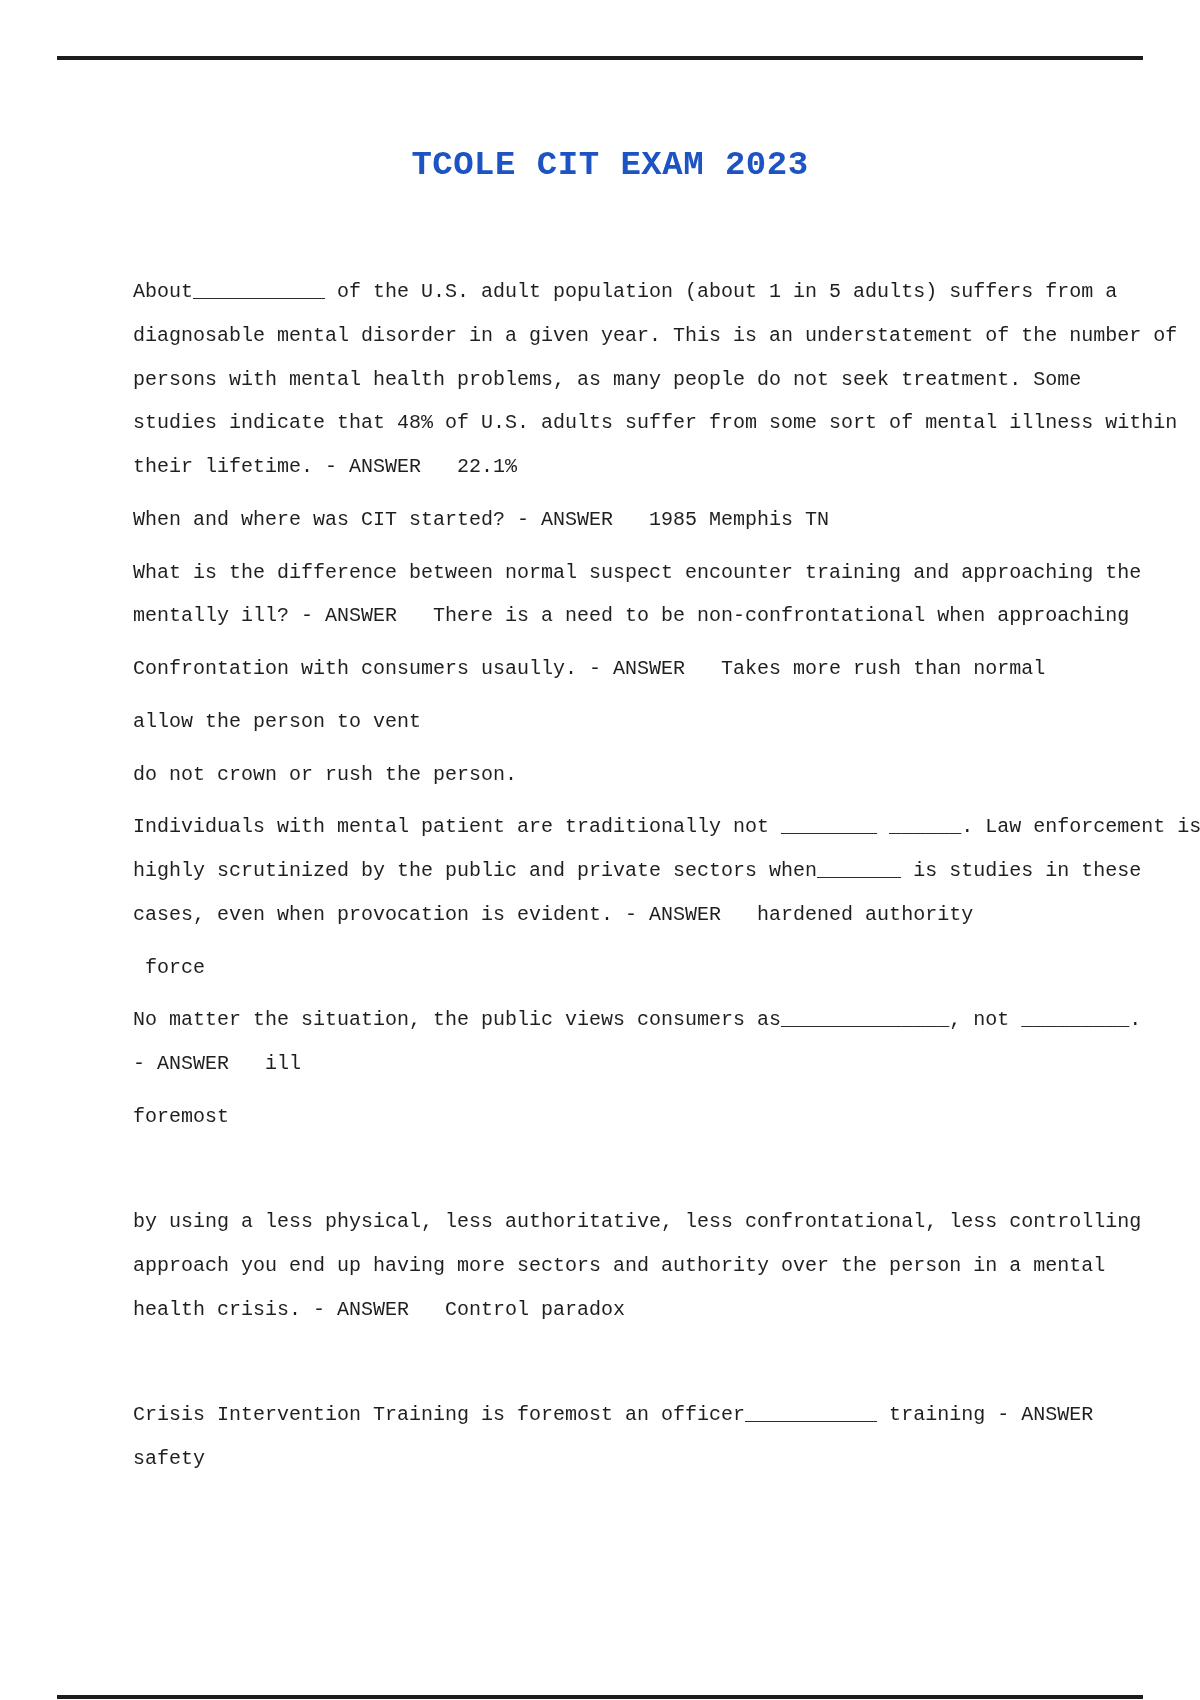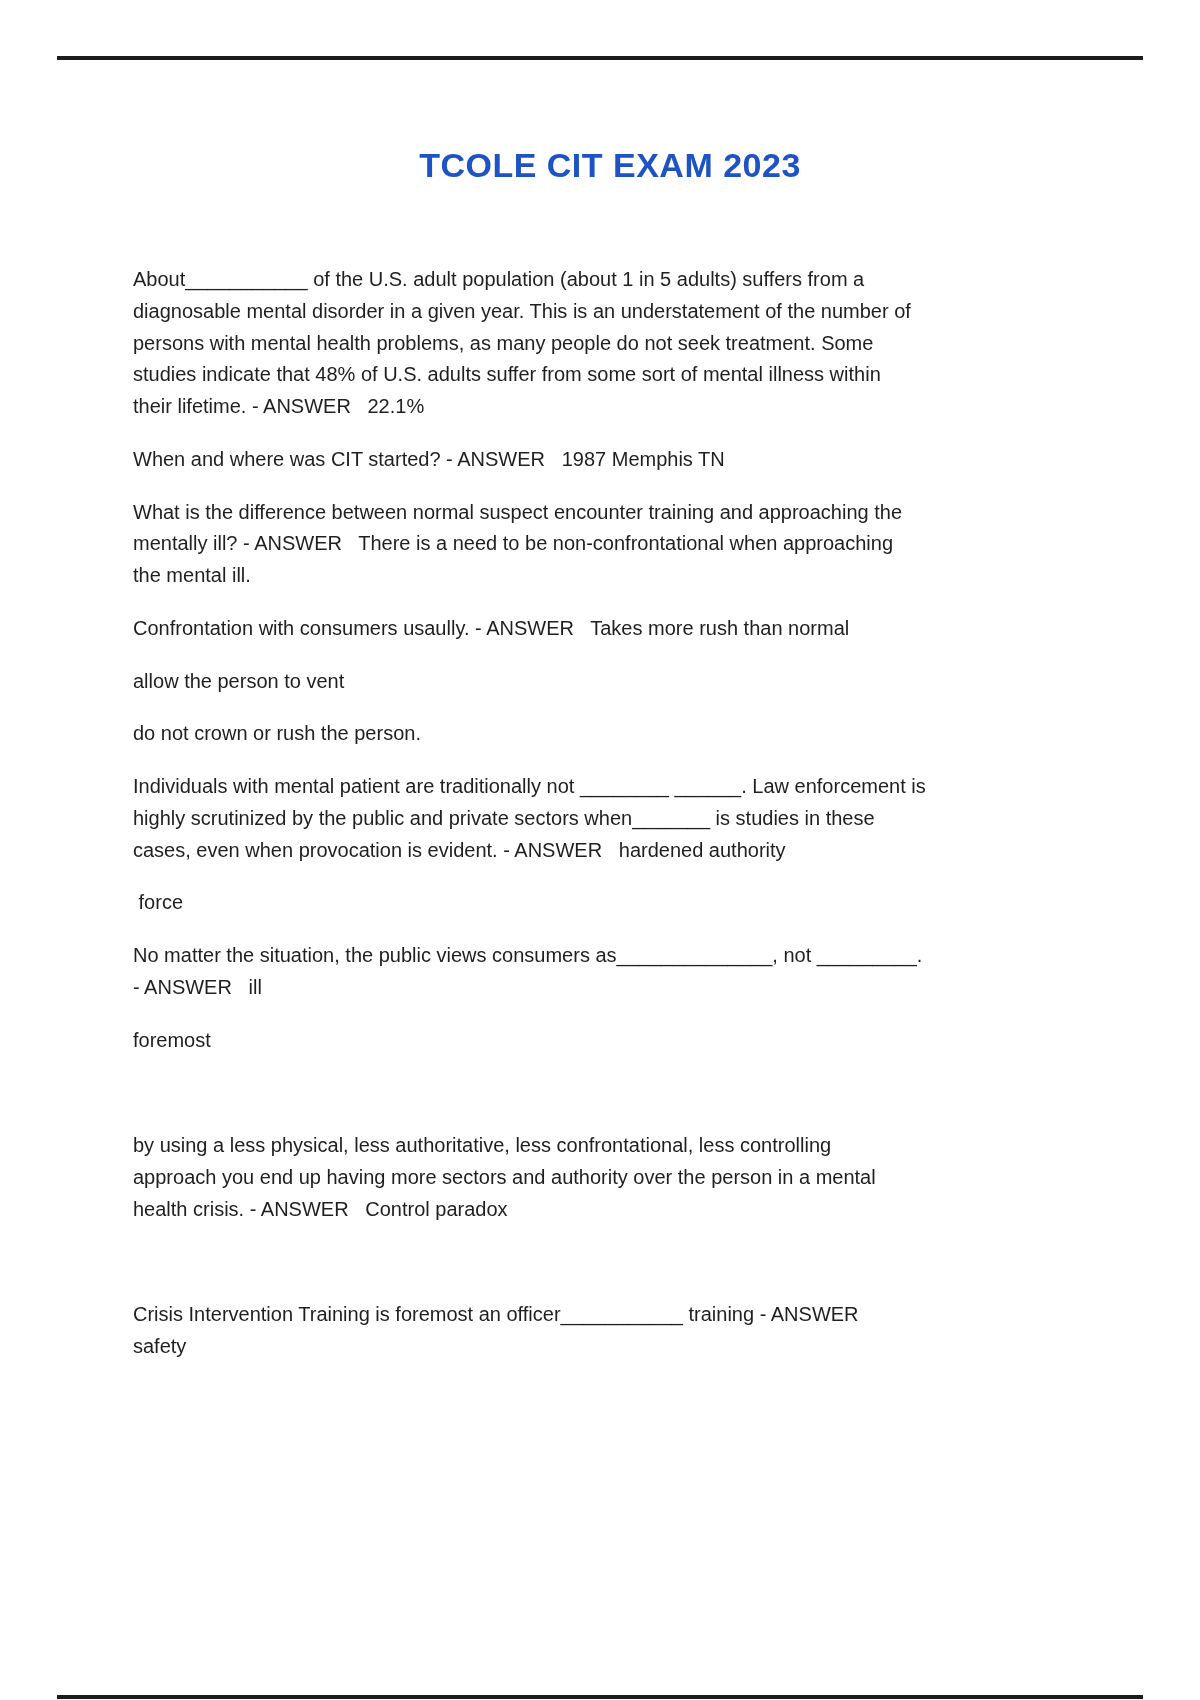--- a/index.html
+++ b/index.html
@@ -8,21 +8,21 @@
     --rule-color:#1c1c1c;
     --page-bg:#ffffff;
   }
   html,body{margin:0;padding:0;background:#ffffff;}
   .page{
     position:relative;
     width:1200px;
     height:1700px;
     background:var(--page-bg);
     overflow:hidden;
-    font-family:Liberation Sans, sans-serif;
+    font-family:Liberation Mono, monospace;
     color:var(--text-color);
   }
   .rule{
     position:absolute;
     left:57px;
     width:1086px;
     height:4px;
     background:var(--rule-color);
   }
   .rule-top{top:56px;}
@@ -47,43 +47,43 @@
     width:900px;
   }
   .para{
     margin:0 0 21px 0;
     font-size:20px;
     line-height:31.75px;
   }
   .line{
     white-space:pre;
     min-height:31.75px;
+    margin-top:12px;
   }
 </style>
 </head>
 <body>
 
 <div class="page">
   <div class="rule rule-top"></div>
   <h1 class="title">TCOLE CIT EXAM 2023</h1>
   <div class="body">
       <div class="para">
         <div class="line">About___________ of the U.S. adult population (about 1 in 5 adults) suffers from a</div>
         <div class="line">diagnosable mental disorder in a given year. This is an understatement of the number of</div>
         <div class="line">persons with mental health problems, as many people do not seek treatment. Some</div>
         <div class="line">studies indicate that 48% of U.S. adults suffer from some sort of mental illness within</div>
         <div class="line">their lifetime. - ANSWER   22.1%</div>
       </div>
       <div class="para">
-        <div class="line">When and where was CIT started? - ANSWER   1987 Memphis TN</div>
+        <div class="line">When and where was CIT started? - ANSWER   1985 Memphis TN</div>
       </div>
       <div class="para">
         <div class="line">What is the difference between normal suspect encounter training and approaching the</div>
         <div class="line">mentally ill? - ANSWER   There is a need to be non-confrontational when approaching</div>
-        <div class="line">the mental ill.</div>
       </div>
       <div class="para">
         <div class="line">Confrontation with consumers usaully. - ANSWER   Takes more rush than normal</div>
       </div>
       <div class="para">
         <div class="line">allow the person to vent</div>
       </div>
       <div class="para">
         <div class="line">do not crown or rush the person.</div>
       </div>

